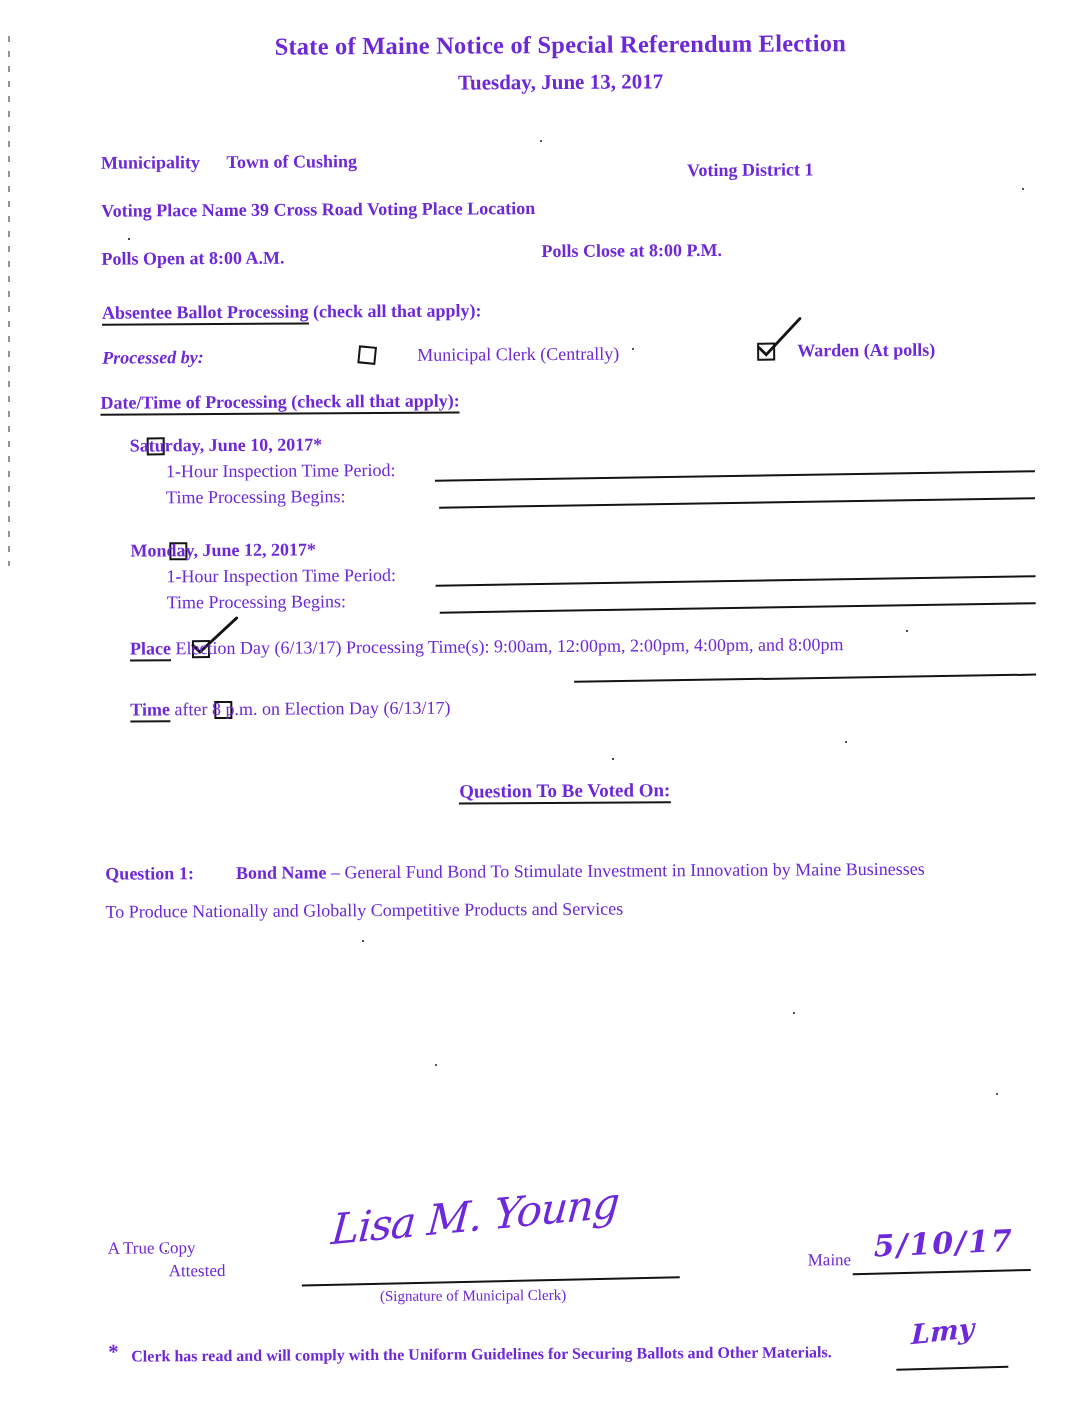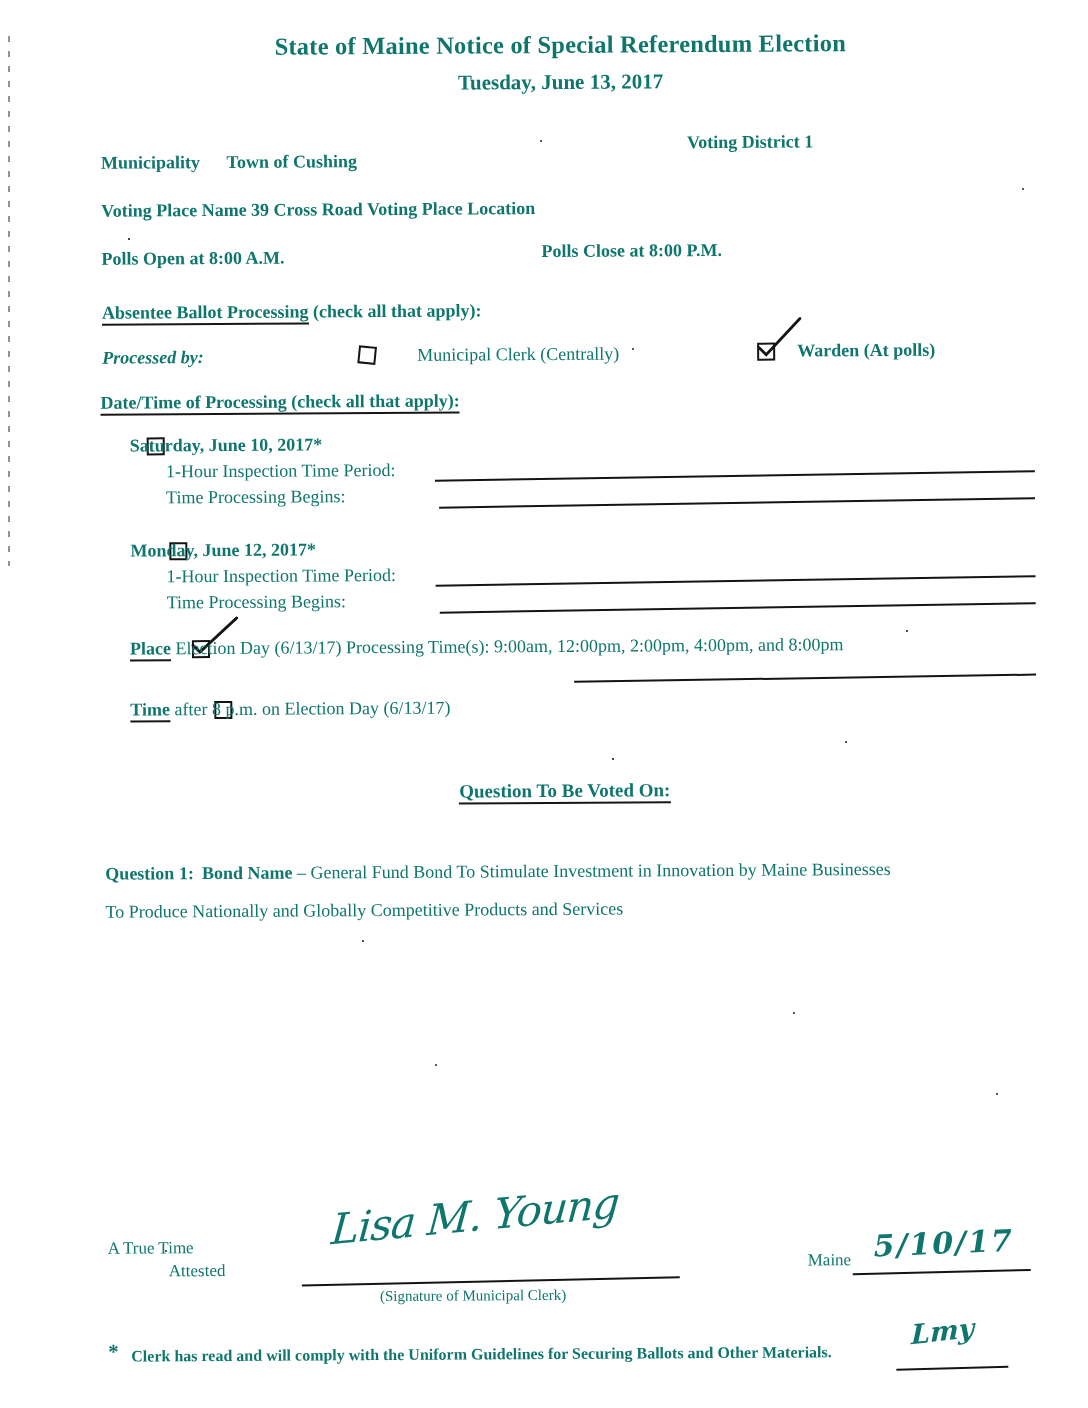--- a/index.html
+++ b/index.html
@@ -1,20 +1,20 @@
 <!DOCTYPE html>
 <html><head>
 <meta charset="utf-8">
 <style>
   html,body{margin:0;padding:0;background:#e8e8e8;}
   .page{
     position:relative; width:1088px; height:1408px; margin:0 auto;
     background:#ffffff; overflow:hidden;
     font-family:"Liberation Serif","DejaVu Serif",serif;
-    color:#0f766e;
+    color:#6d28d9;
   }
   .tilt{position:absolute; inset:0; transform:rotate(-0.35deg); transform-origin:50% 0;}
   .abs{position:absolute; white-space:nowrap;}
   .b{font-weight:bold;}
   .ctr{left:80px; width:960px; text-align:center;}
   .title{top:31px; font-size:24.5px; font-weight:bold; letter-spacing:0.2px;}
   .subtitle{top:70px; font-size:21px; font-weight:bold;}
   .body-line{font-size:18px;}
   .sub-line{font-size:18px;}
   .ul2{border-bottom:2px solid #161616; padding-bottom:1px;}
@@ -65,21 +65,21 @@
 
     
     <div class="abs ctr title">State of Maine Notice of Special Referendum Election</div>
     <div class="abs ctr subtitle">Tuesday, June 13, 2017</div>
 
     
     <div class="abs body-line" style="left:100px; top:150px;">
       <span class="b gap-after">Municipality</span>
       <span class="b">Town of Cushing</span>
     </div>
-    <div class="abs body-line b" style="left:686px; top:133px;text-align:center;">Voting District 1</div>
+    <div class="abs body-line b" style="left:686px; top:161px;text-align:center;">Voting District 1</div>
 
     
     <div class="abs body-line b" style="left:100px; top:198px;">Voting Place Name 39 Cross Road Voting Place Location</div>
 
     
     <div class="abs body-line b" style="left:100px; top:246px;">Polls Open at 8:00 A.M.</div>
     <div class="abs body-line b" style="left:540px; top:241px;">Polls Close at 8:00 P.M.</div>
 
     
     <div class="abs body-line" style="left:100px; top:300px;">
@@ -133,26 +133,26 @@
     <span class="cb abs" style="left:100px; top:699px;"></span>
     <div class="abs body-line" style="left:126px; top:697px;">
       <span class="b ul2">Time</span><span> after 8 p.m. on Election Day (6/13/17)</span>
     </div>
 
     
     <div class="abs ctr question-heading">
       <span class="ul2">Question To Be Voted On:</span>
     </div>
     <div class="abs body-line" style="left:100px; top:861px;">
-      <span class="b" style="margin-right:8px;">Question 1:</span><span class="b">Bond Name</span><span> – General Fund Bond To Stimulate Investment in Innovation by Maine Businesses</span>
+      <span class="b" style="margin-right:42px;">Question 1:</span><span class="b">Bond Name</span><span> – General Fund Bond To Stimulate Investment in Innovation by Maine Businesses</span>
     </div>
     <div class="abs body-line" style="left:100px; top:899px;">To Produce Nationally and Globally Competitive Products and Services</div>
 
     
-    <div class="abs body-line" style="left:100px; top:1236px; font-size:17px;">A True Time</div>
+    <div class="abs body-line" style="left:100px; top:1236px; font-size:17px;">A True Copy</div>
     <div class="abs body-line" style="left:161px; top:1259px; font-size:17px;">Attested</div>
 
     <div class="abs signature" style="left:322px; top:1204px;">Lisa M. Young</div>
     <div class="fill-line" style="left:294px; top:1283px; width:378px; transform:rotate(-0.9deg); border-bottom-width:2.5px;"></div>
     <div class="abs caption" style="left:372px; top:1287px;">(Signature of Municipal Clerk)</div>
 
     <div class="abs body-line" style="left:800px; top:1252px; font-size:17px;">Maine</div>
     <div class="abs" style="left:866px; top:1228px;">
       <span class="hand-date">5/10/17</span>
     </div>

